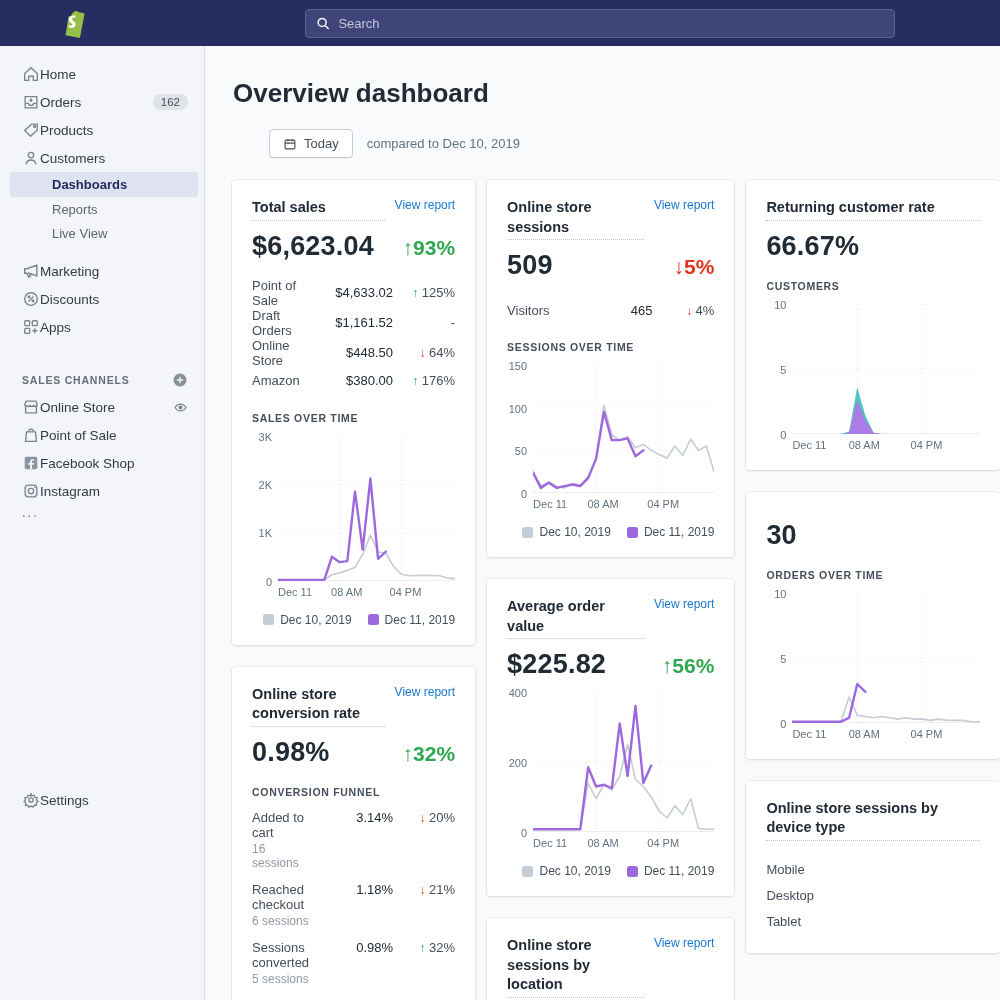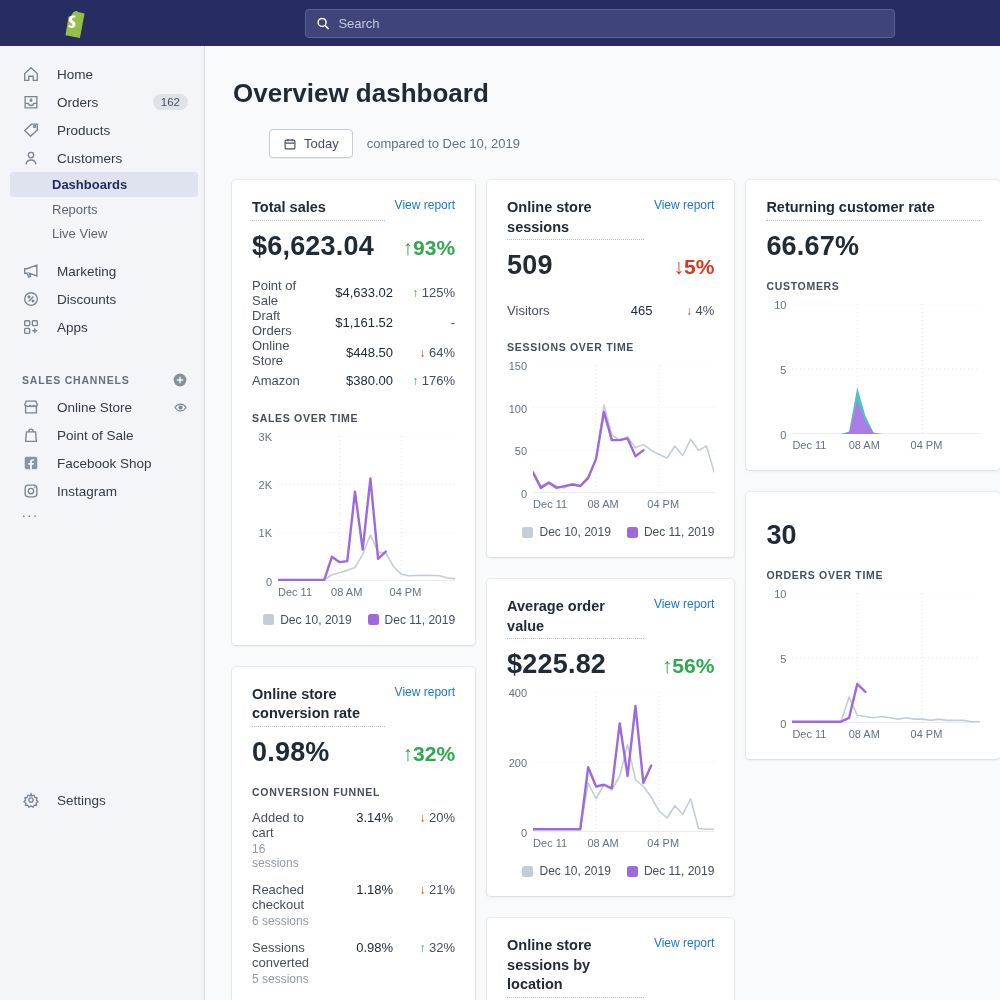--- a/index.html
+++ b/index.html
@@ -13,21 +13,21 @@
   .searchwrap { position:absolute; left:305px; top:9px; width:590px; height:29px;
     background:#3f4578; border:1px solid #5b619b; border-radius:4px;
     display:flex; align-items:center; padding:0 10px; gap:8px; }
   .searchwrap input { background:transparent; border:none; outline:none; color:#dfe2f2;
     font-size:13px; width:100%; font-family:inherit; }
   .searchwrap input::placeholder { color:#c3c7e0; }
 
   
   .sidebar { position:absolute; left:0; top:46px; width:205px; height:954px;
     background:#f4f5f8; border-right:1px solid #d9dce1; z-index:20; padding-top:14px; }
-  .sitem { display:flex; align-items:center; height:28px; padding:0 16px 0 22px; gap:17px;
+  .sitem { display:flex; align-items:center; height:28px; padding:0 16px 0 22px; gap:0;
     font-size:13.5px; color:#323b46; cursor:pointer; }
   .sitem .icn { width:18px; height:18px; color:#798592; flex:0 0 18px; display:flex; align-items:center; justify-content:center; }
   .sitem .lbl { flex:1; }
   .badge { background:#dfe3e8; color:#454f5b; border-radius:10px; font-size:11.5px; padding:2px 8px; }
   .subitem { height:24px; padding-left:52px; display:flex; align-items:center; font-size:13px;
     color:#5c6570; cursor:pointer; }
   .subitem.selected { background:#dfe3f0; border-radius:3px; margin:0 6px 0 10px; padding-left:42px;
     color:#1f2a5c; font-weight:bold; height:25px; }
   .gap12 { height:12px; } .gap26 { height:26px; }
   .shead { display:flex; align-items:center; padding:0 16px 0 22px; height:26px; }
@@ -536,15 +536,31 @@
               </svg>
             </div>
         </div>
         <div class="xlab">
             <span style="left: 0%;">Dec 11</span>
             <span style="left: 30%;">08 AM</span>
             <span style="left: 63%;">04 PM</span>
           </div>
       </div>
 
+      <div class="card">
+        <div class="chead">
+          <span class="ctitle">Online store sessions by device type</span>
+        </div>
+        <div class="rows">
+          <div class="row">
+            <span class="rlabel">Mobile</span>
+          </div>
+          <div class="row">
+            <span class="rlabel">Desktop</span>
+          </div>
+          <div class="row">
+            <span class="rlabel">Tablet</span>
+          </div>
+        </div>
+      </div>
     </div>
   </div>
 </div>
 
 </body></html>

